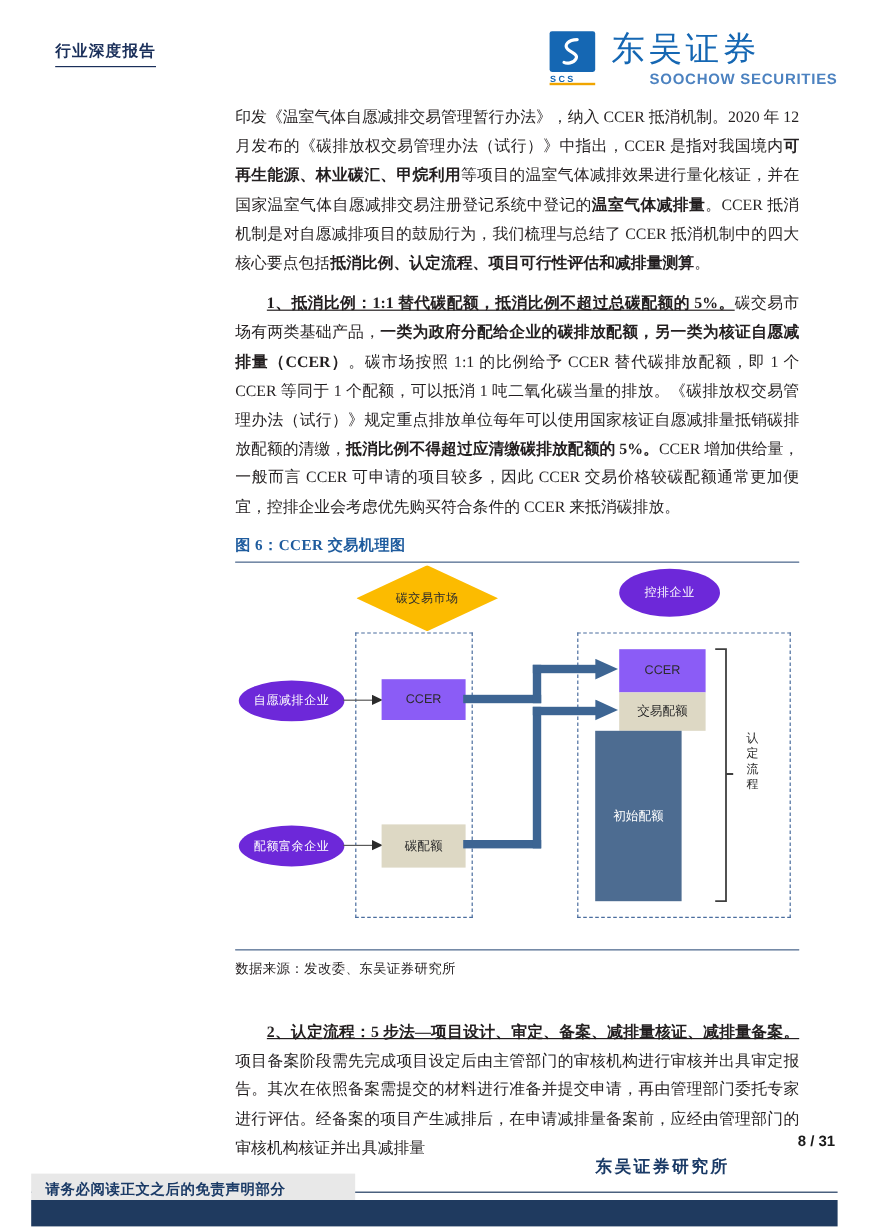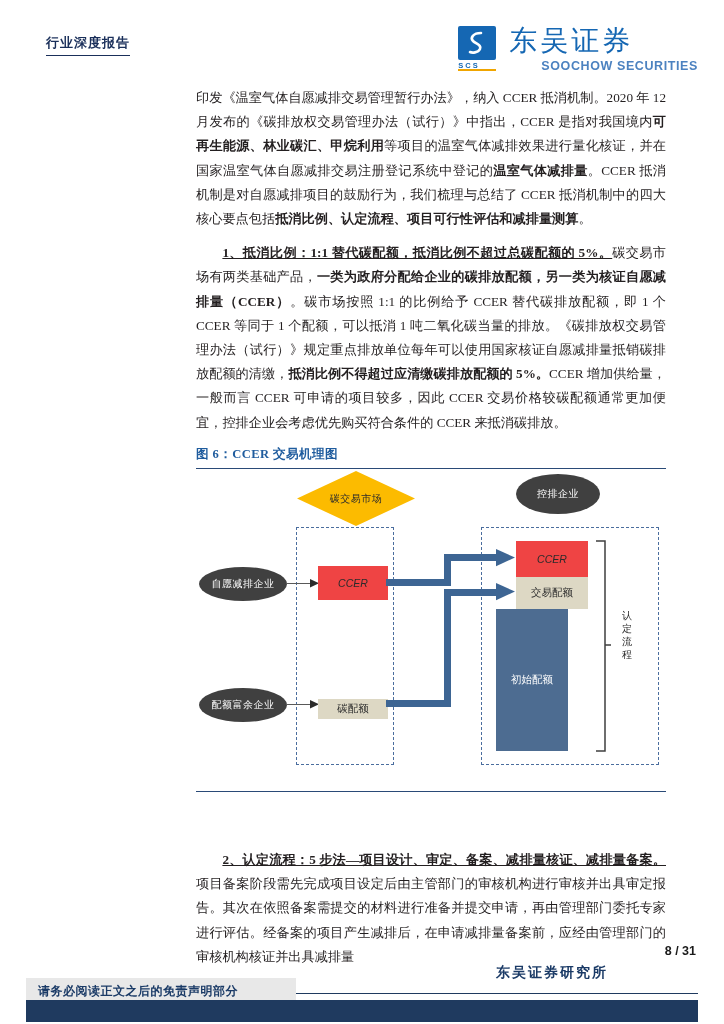--- a/index.html
+++ b/index.html
@@ -149,42 +149,42 @@
     clip-path: polygon(50% 0%, 100% 50%, 50% 100%, 0% 50%);
     display: flex; align-items: center; justify-content: center;
   }
   .diamond span {
     font-family: "Liberation Sans", sans-serif;
     font-size: 10px; color: #2b2b2b;
     letter-spacing: 0.5px;
   }
   .ellipse {
     position: absolute;
-    background: #404040;
+    background: #6d28d9;
     border-radius: 50%;
     display: flex; align-items: center; justify-content: center;
   }
   .ellipse span {
     font-family: "Liberation Sans", sans-serif;
     font-size: 10px; color: #ffffff;
     letter-spacing: 0.5px;
   }
   .dashbox {
     position: absolute;
     border: 1.5px dashed #4a6d9e;
     background: transparent;
   }
   .flowbox {
     position: absolute;
     display: flex; align-items: center; justify-content: center;
     font-family: "Liberation Sans", sans-serif;
     font-size: 10.5px;
     color: #2b2b2b;
   }
-  .box-green { background: #ef4444; font-style: italic; }
+  .box-green { background: #8b5cf6; }
   .box-beige { background: #ddd8c4; }
   .box-blue  { background: #4d6c91; color: #ffffff; }
   .vlabel {
     position: absolute;
     font-family: "Liberation Sans", sans-serif;
     font-size: 10px;
     color: #2b2b2b;
     width: 14px;
     line-height: 13px;
     text-align: center;
@@ -302,21 +302,21 @@
         <polygon points="0,0 9,4.3 0,8.6" fill="#2b2b2b"></polygon>
       </svg>
       <div class="thin-line" style="left:90px; top:235px; width:27px; height:1.4px;"></div>
       <svg width="9" height="9" style="position:absolute; left:114px; top:231px;">
         <polygon points="0,0 9,4.3 0,8.6" fill="#2b2b2b"></polygon>
       </svg>
 
       <div class="flowbox box-green" style="left:122px; top:97px; width:70px; height:34px;">
         <span>CCER</span>
       </div>
-      <div class="flowbox box-beige" style="left:122px; top:230px; width:70px; height:20px;">
+      <div class="flowbox box-beige" style="left:122px; top:218px; width:70px; height:36px;">
         <span>碳配额</span>
       </div>
 
       <div class="blue-line" style="left:190px; top:110px; width:65px; height:7px;"></div>
       <div class="blue-line" style="left:248px; top:85px; width:7px; height:32px;"></div>
       <div class="blue-line" style="left:248px; top:85px; width:55px; height:7px;"></div>
       <svg width="20" height="18" style="position:absolute; left:300px; top:80px;">
         <polygon points="0,0 19,8.6 0,17.2" fill="#3d6593"></polygon>
       </svg>
 
@@ -338,20 +338,21 @@
       </div>
 
       <svg width="20" height="216" style="position:absolute; left:398px; top:70px;">
         <path d="M2,2 L11,2 L11,106 L17,106 M11,106 L11,212 L2,212" stroke="#3f3f3f" stroke-width="1.5" fill="none"></path>
       </svg>
       <div class="vlabel" style="left:424px; top:140px;">认定流程</div>
 
     </div>
 
     <div class="chart-rule-bottom"></div>
+    <div class="exhibit-source">数据来源：发改委、东吴证券研究所</div>
   </div>
 
   <div class="content" style="top:848px;">
     <p class="para indent"><span class="bold-u">2、认定流程：5 步法—项目设计、审定、备案、减排量核证、减排量备案。</span><span>项目备案阶段需先完成项目设定后由主管部门的审核机构进行审核并出具审定报告。其次在依照备案需提交的材料进行准备并提交申请，再由管理部门委托专家进行评估。经备案的项目产生减排后，在申请减排量备案前，应经由管理部门的审核机构核证并出具减排量</span></p>
   </div>
 
   <div class="pagenum">8 / 31</div>
 
   <div class="footer-research">东吴证券研究所</div>
   <div class="footer-rule"></div>

